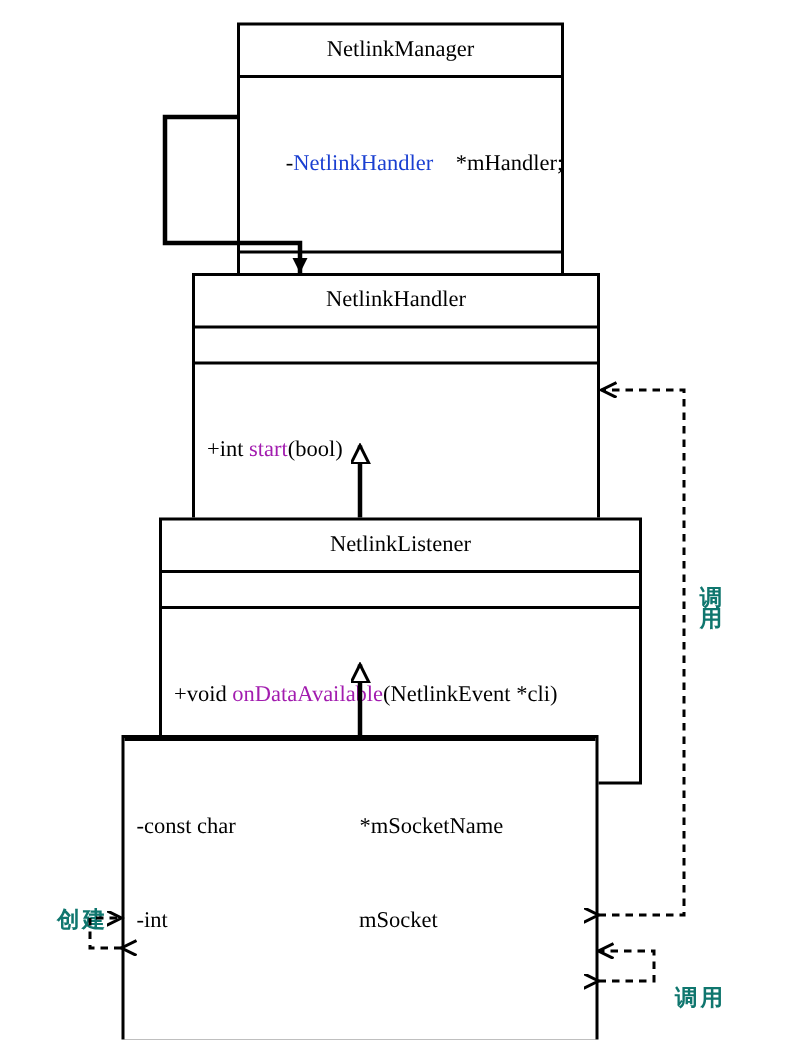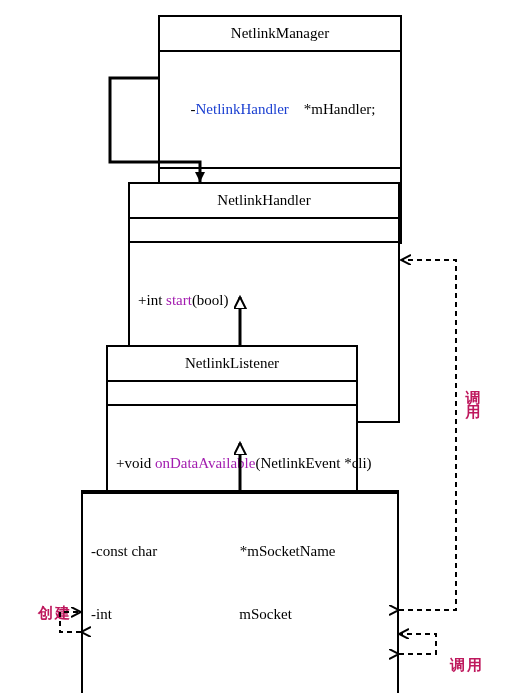--- a/index.html
+++ b/index.html
@@ -31,57 +31,57 @@
     text-align: center;
     font-size: 15px;
     padding: 6px 8px;
   }
   .row { white-space: pre; }
   .black { color: #000; }
   .blue  { color: #1a3fd1; }
   .mag   { color: #a21caf; }
   .redlbl {
     position: absolute;
-    color: #be185d;
+    color: #0f766e;
     font-weight: bold;
     font-size: 15px;
     letter-spacing: 2px;
   }
   svg.overlay {
     position: absolute;
     left: 0; top: 0;
     width: 523px; height: 693px;
     pointer-events: none;
   }
 </style>
 </head>
 <body>
 
-<div class="uml-class" style="left:158px; top:15px; width:244px;">
+<div class="uml-class" style="left:158px; top:15px; width:218px;">
   <div class="uml-section title">NetlinkManager</div>
   <div class="uml-section">
     <span class="row">
       <span class="black">-</span><span class="blue">NetlinkHandler</span><span class="black">    </span><span class="black">*mHandler;</span>
     </span>
   </div>
   <div class="uml-section">
     <span class="row black">+int start()</span>
   </div>
 </div>
 
 <div class="uml-class" style="left:128px; top:182px; width:272px;">
   <div class="uml-section title">NetlinkHandler</div>
   <div class="uml-section" style="height:24px;"></div>
   <div class="uml-section">
     <div class="row"><span class="black">+int </span><span class="mag">start</span><span class="black">(bool)</span></div>
     <div class="row"><span class="black">+void </span><span class="mag">onEvent</span><span class="black">(NetlinkEvent *evt)</span></div>
   </div>
 </div>
 
-<div class="uml-class" style="left:106px; top:345px; width:252px;">
+<div class="uml-class" style="left:106px; top:345px; width:322px;">
   <div class="uml-section title">NetlinkListener</div>
   <div class="uml-section" style="height:24px;"></div>
   <div class="uml-section">
     <div class="row"><span class="black">+void </span><span class="mag">onDataAvailable</span><span class="black">(NetlinkEvent *cli)</span></div>
   </div>
 </div>
 
 <div class="uml-class" style="left:81px; top:490px; width:318px;">
   <div class="uml-section">
     <div class="row"><span class="black">-const char</span><span class="black">                      </span><span class="black">*mSocketName</span></div>

